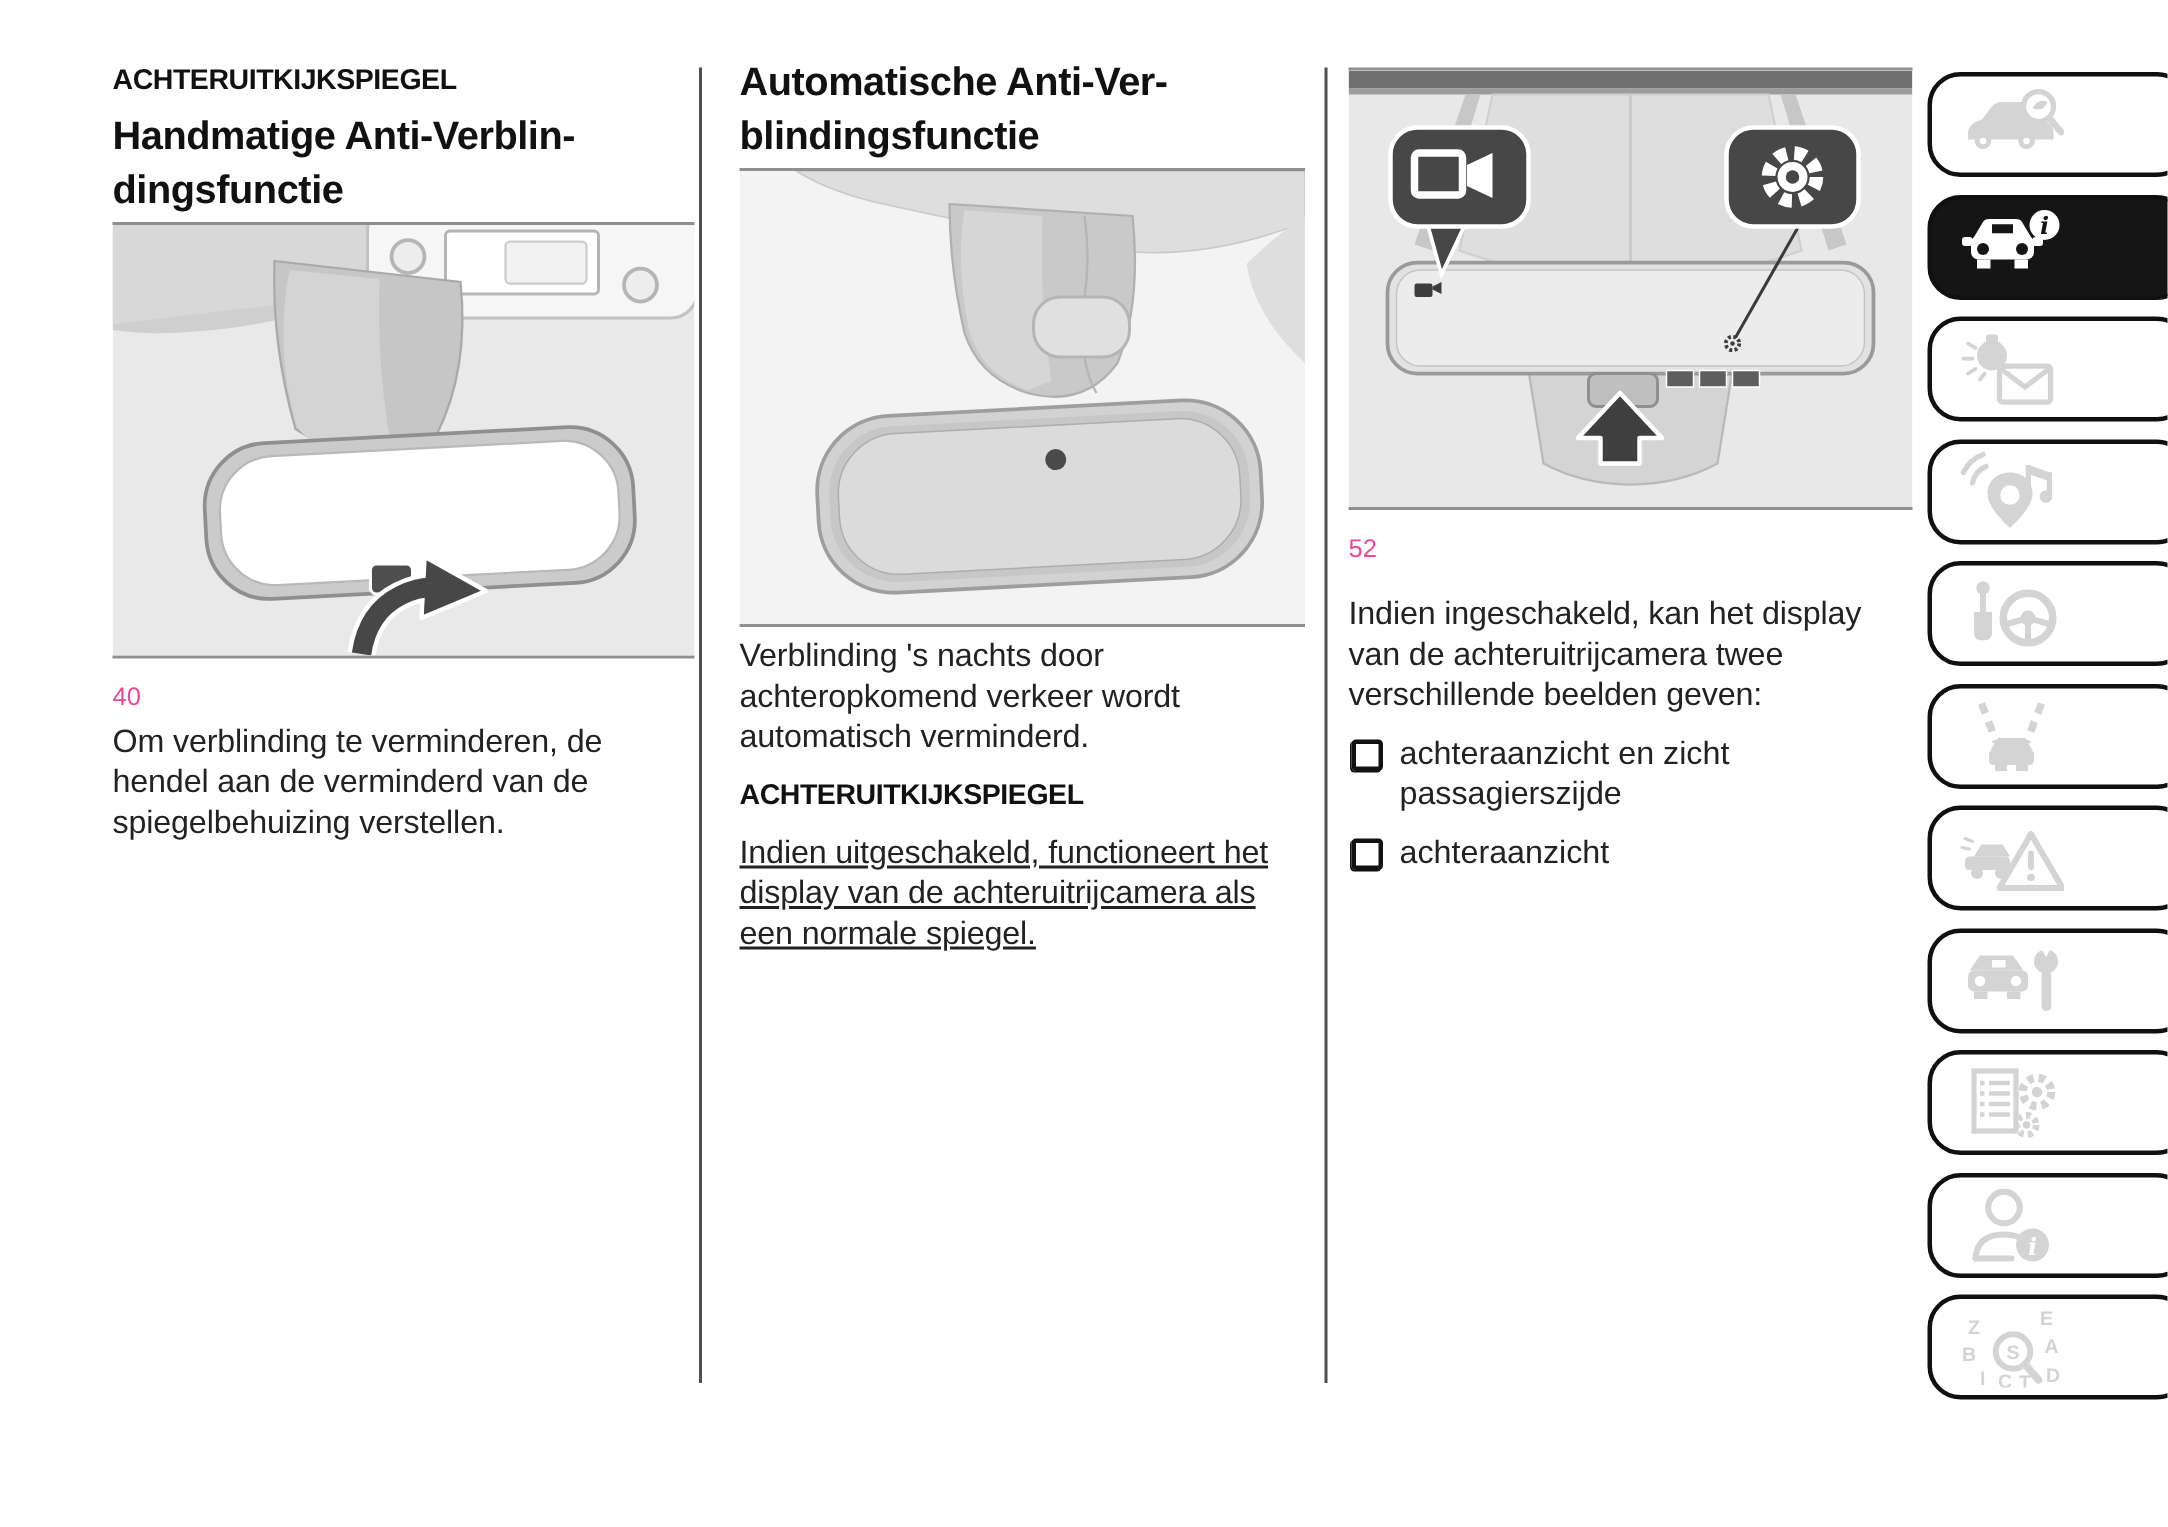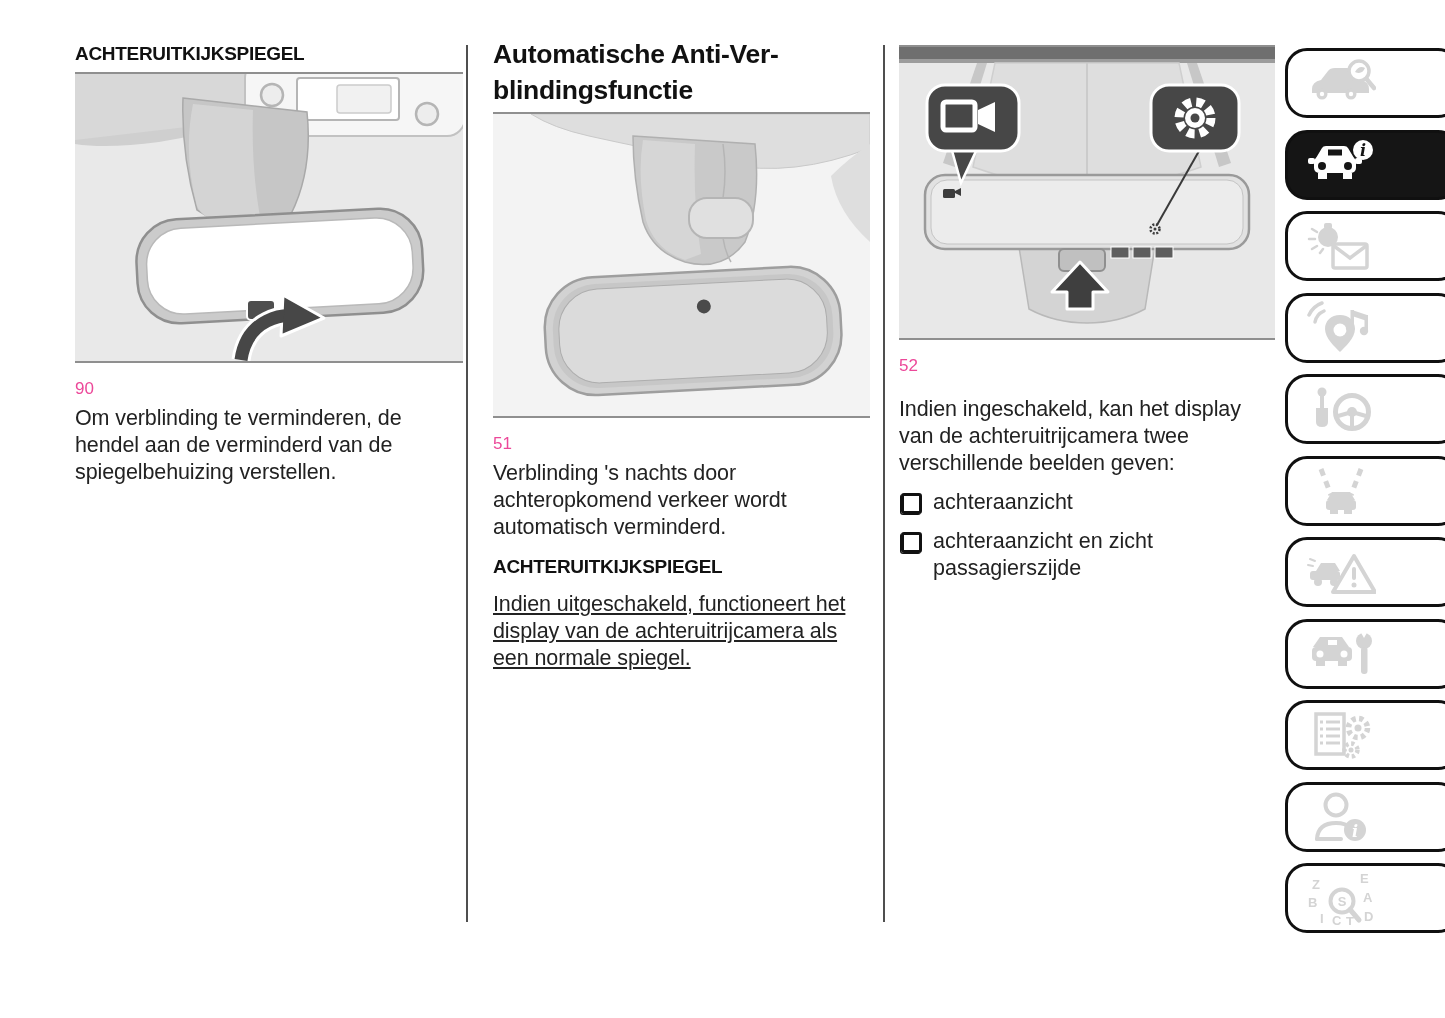--- a/index.html
+++ b/index.html
@@ -32,20 +32,22 @@
     display:flex;align-items:center;color:#d4d4d4;cursor:pointer;
   }
   .tab.active{background:#151515;color:#ffffff;}
   .tab svg{margin-left:18px;}
 </style>
 </head>
 <body>
 
 <div class="col" id="col1">
   <h2 class="h-sub">ACHTERUITKIJKSPIEGEL</h2>
+  <h2 class="h-main">Handmatige Anti-Verblin-
+dingsfunctie</h2>
 
   <div class="figure">
     <svg width="388" height="287" viewBox="0 0 388 287">
       <rect width="388" height="287" fill="#e9e9e9"></rect>
       <path d="M0 0 H258 Q170 55 84 68 Q32 75 0 70 Z" fill="#cfcfcf"></path>
       <path d="M0 0 H258 Q200 38 120 52 L0 66 Z" fill="#d8d8d8"></path>
       <g>
         <rect x="170" y="-14" width="220" height="76" rx="18" fill="#f6f6f6" stroke="#c2c2c2" stroke-width="2"></rect>
         <circle cx="197" cy="21" r="11" fill="#ededed" stroke="#b5b5b5" stroke-width="2.5"></circle>
         <rect x="222" y="4" width="102" height="42" rx="3" fill="#ffffff" stroke="#b5b5b5" stroke-width="2"></rect>
@@ -60,21 +62,21 @@
       </g>
       <rect x="172" y="226" width="28" height="20" rx="4" fill="#4e4e4e" stroke="#ffffff" stroke-width="2"></rect>
       <g>
         <path d="M166 286 Q170 258 192 247 Q206 240 220 242" fill="none" stroke="#ffffff" stroke-width="19"></path>
         <path d="M208 221 L249 244 L206 262 Z" fill="#474747" stroke="#ffffff" stroke-width="3" stroke-linejoin="round"></path>
         <path d="M166 286 Q170 258 192 247 Q206 240 220 242" fill="none" stroke="#474747" stroke-width="13"></path>
         <path d="M210 226 L243 244 L208 257 Z" fill="#474747"></path>
       </g>
     </svg>
   </div>
-  <div class="fig-caption">90</div>
+  <div class="fig-caption">40</div>
 
   <p class="body-text">Om verblinding te verminderen, de hendel aan de verminderd van de spiegelbehuizing verstellen.</p>
 </div>
 
 <div class="col" id="col2">
   <h2 class="h-main">Automatische Anti-Ver-
 blindingsfunctie</h2>
 
   <div class="figure">
     <svg width="377" height="302" viewBox="0 0 377 302">
@@ -86,21 +88,20 @@
       <rect x="196" y="84" width="64" height="40" rx="18" fill="#e0e0e0" stroke="#b5b5b5" stroke-width="2"></rect>
       <path d="M230 30 Q234 58 230 84 M230 124 Q232 138 238 148" fill="none" stroke="#b5b5b5" stroke-width="1.5"></path>
       <g transform="rotate(-3 200 215)">
         <rect x="52" y="158" width="296" height="118" rx="50" fill="#d2d2d2" stroke="#9e9e9e" stroke-width="2.5"></rect>
         <rect x="60" y="165" width="280" height="104" rx="44" fill="#c7c7c7"></rect>
         <rect x="66" y="170" width="268" height="94" rx="40" fill="#dbdbdb" stroke="#adadad" stroke-width="1"></rect>
         <circle cx="212" cy="193" r="7" fill="#4a4a4a"></circle>
       </g>
     </svg>
   </div>
-  <div class="fig-caption">51</div>
 
   <p class="body-text">Verblinding 's nachts door achteropkomend verkeer wordt automatisch verminderd.</p>
   <h2 class="h-sub mid">ACHTERUITKIJKSPIEGEL</h2>
   <p class="body-text tight">Indien uitgeschakeld, functioneert het display van de achteruitrijcamera als een normale spiegel.</p>
 </div>
 
 <div class="col" id="col3">
   <div class="figure" style="margin-top:9px;">
     <svg width="376" height="291" viewBox="0 0 376 291">
       <rect width="376" height="291" fill="#e8e8e8"></rect>
@@ -145,25 +146,25 @@
       <path d="M168 262 v-17 h-15 l28 -30 l28 30 h-15 v17 z" fill="#3f3f3f" stroke="#ffffff" stroke-width="3" stroke-linejoin="round"></path>
     </svg>
   </div>
   <div class="fig-caption">52</div>
 
   <p class="body-text" style="margin-top:20px;">Indien ingeschakeld, kan het display van de achteruitrijcamera twee verschillende beelden geven:</p>
 
   <ul class="square-list">
     <li>
       <span class="sq"></span>
-      <span>achteraanzicht</span>
+      <span>achteraanzicht en zicht passagierszijde</span>
     </li>
     <li>
       <span class="sq"></span>
-      <span>achteraanzicht en zicht passagierszijde</span>
+      <span>achteraanzicht</span>
     </li>
   </ul>
 </div>
 
 <div class="vdivider" id="divider1"></div>
 <div class="vdivider" id="divider2"></div>
 
 <div class="tab" style="top:48px;">
   <svg width="70" height="54" viewBox="0 0 70 54">
     <path d="M6 33 q0 -7 9 -9 l7 -9 q2 -3 7 -3 h12 q5 0 8 4 l6 8 q8 2 8 9 v4 h-57 z" fill="currentColor"></path>

